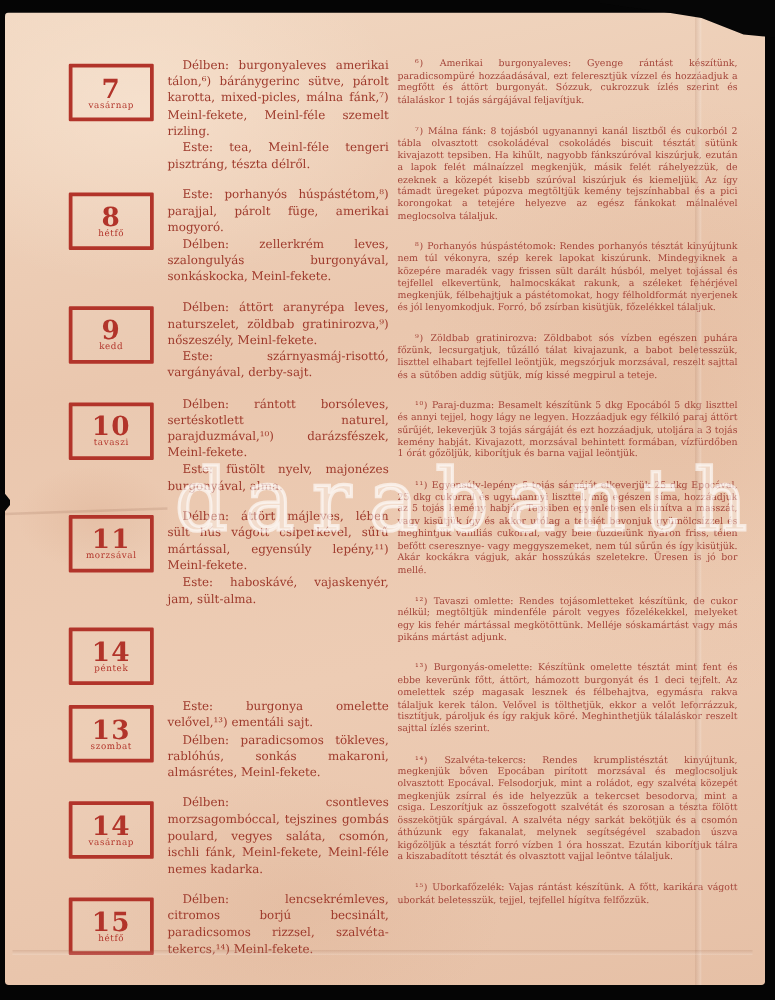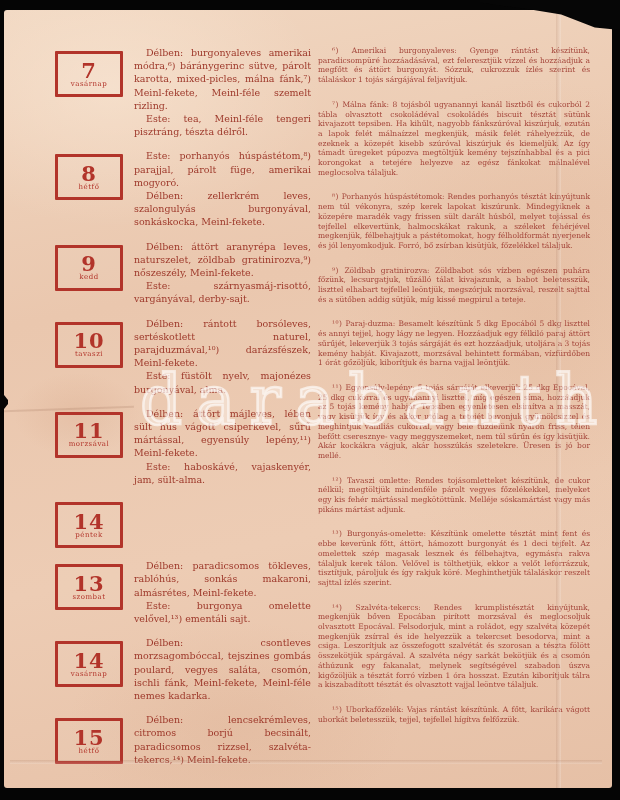--- a/index.html
+++ b/index.html
@@ -68,21 +68,21 @@
 <div class="paper">
 
   <div class="col-left">
 
     <div class="entry">
       <div class="daybox">
         <div class="day-num">7</div>
         <div class="day-name">vasárnap</div>
       </div>
       <div class="entry-text">
-        <p><b>Délben:</b> <span>burgonyaleves amerikai módra,⁶) báránygerinc sütve, párolt karotta, mixed-picles, málna fánk,⁷) Meinl-fekete, Meinl-féle szemelt rizling.</span></p>
+        <p><b>Délben:</b> <span>burgonyaleves amerikai tálon,⁶) báránygerinc sütve, párolt karotta, mixed-picles, málna fánk,⁷) Meinl-fekete, Meinl-féle szemelt rizling.</span></p>
         <p><b>Este:</b> <span>tea, Meinl-féle tengeri pisztráng, tészta délről.</span></p>
       </div>
     </div>
 
     <div class="entry">
       <div class="daybox">
         <div class="day-num">8</div>
         <div class="day-name">hétfő</div>
       </div>
       <div class="entry-text">
@@ -130,22 +130,22 @@
         <div class="day-name">péntek</div>
       </div>
     </div>
 
     <div class="entry">
       <div class="daybox">
         <div class="day-num">13</div>
         <div class="day-name">szombat</div>
       </div>
       <div class="entry-text">
+        <p><b>Este:</b> <span>burgonya omelette velővel,¹³) ementáli sajt.</span></p>
         <p><b>Délben:</b> <span>paradicsomos tökleves, rablóhús, sonkás makaroni, almásrétes, Meinl-fekete.</span></p>
-        <p><b>Este:</b> <span>burgonya omelette velővel,¹³) ementáli sajt.</span></p>
       </div>
     </div>
 
     <div class="entry">
       <div class="daybox">
         <div class="day-num">14</div>
         <div class="day-name">vasárnap</div>
       </div>
       <div class="entry-text">
         <p><b>Délben:</b> <span>csontleves morzsagombóccal, tejszines gombás poulard, vegyes saláta, csomón, ischli fánk, Meinl-fekete, Meinl-féle nemes kadarka.</span></p>

